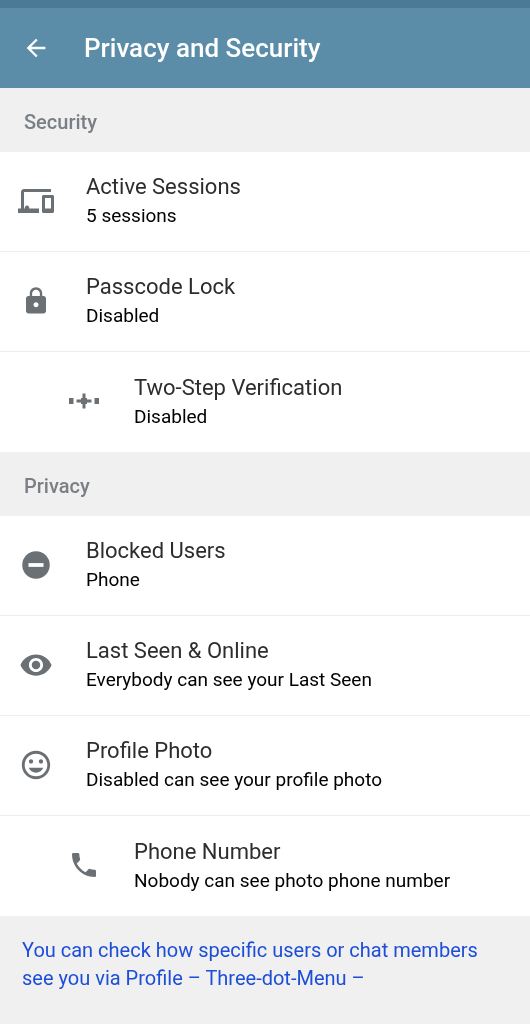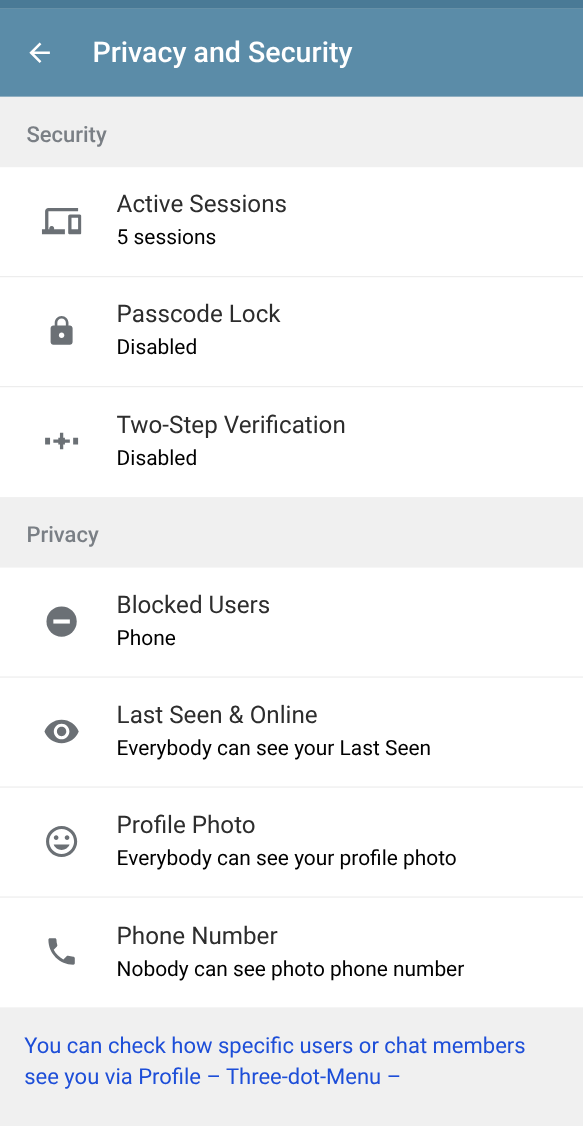--- a/index.html
+++ b/index.html
@@ -44,26 +44,27 @@
       color: #7a7f85;
       font-size: 20px;
       font-weight: 500;
     }
     .list {
       background: #ffffff;
     }
     .list-item {
       display: flex;
       align-items: center;
-      padding: 20px 36px 22px;
+      padding: 20px 16px 22px;
       border-bottom: 1px solid #ececec;
       min-height: 100px;
     }
     .list-item:last-child {
       border-bottom: none;
+      margin-left: 48px;
     }
     .item-icon {
       width: 40px;
       height: 40px;
       display: flex;
       align-items: center;
       justify-content: center;
       margin-right: 30px;
       flex-shrink: 0;
     }
@@ -178,21 +179,21 @@
   </div>
 
   <div class="list-item">
     <div class="item-icon">
       <svg width="34" height="34" viewBox="0 0 24 24">
         <path d="M11.99 2C6.47 2 2 6.48 2 12s4.47 10 9.99 10C17.52 22 22 17.52 22 12S17.52 2 11.99 2zM12 20c-4.42 0-8-3.58-8-8s3.58-8 8-8 8 3.58 8 8-3.58 8-8 8zm3.5-9c.83 0 1.5-.67 1.5-1.5S16.33 8 15.5 8 14 8.67 14 9.5s.67 1.5 1.5 1.5zm-7 0c.83 0 1.5-.67 1.5-1.5S9.33 8 8.5 8 7 8.67 7 9.5 7.67 11 8.5 11zm3.5 6.5c2.33 0 4.31-1.46 5.11-3.5H6.89c.8 2.04 2.78 3.5 5.11 3.5z"></path>
       </svg>
     </div>
     <div class="item-content">
       <div class="item-title">Profile Photo</div>
-      <div class="item-subtitle">Everybody can see your profile photo</div>
+      <div class="item-subtitle">Disabled can see your profile photo</div>
     </div>
   </div>
 
   <div class="list-item">
     <div class="item-icon">
       <svg width="32" height="32" viewBox="0 0 24 24">
         <path d="M6.62 10.79c1.44 2.83 3.76 5.14 6.59 6.59l2.2-2.2c.27-.27.67-.36 1.02-.24 1.12.37 2.33.57 3.57.57.55 0 1 .45 1 1V20c0 .55-.45 1-1 1-9.39 0-17-7.61-17-17 0-.55.45-1 1-1h3.5c.55 0 1 .45 1 1 0 1.25.2 2.45.57 3.57.11.35.03.74-.25 1.02l-2.2 2.2z"></path>
       </svg>
     </div>
     <div class="item-content">

